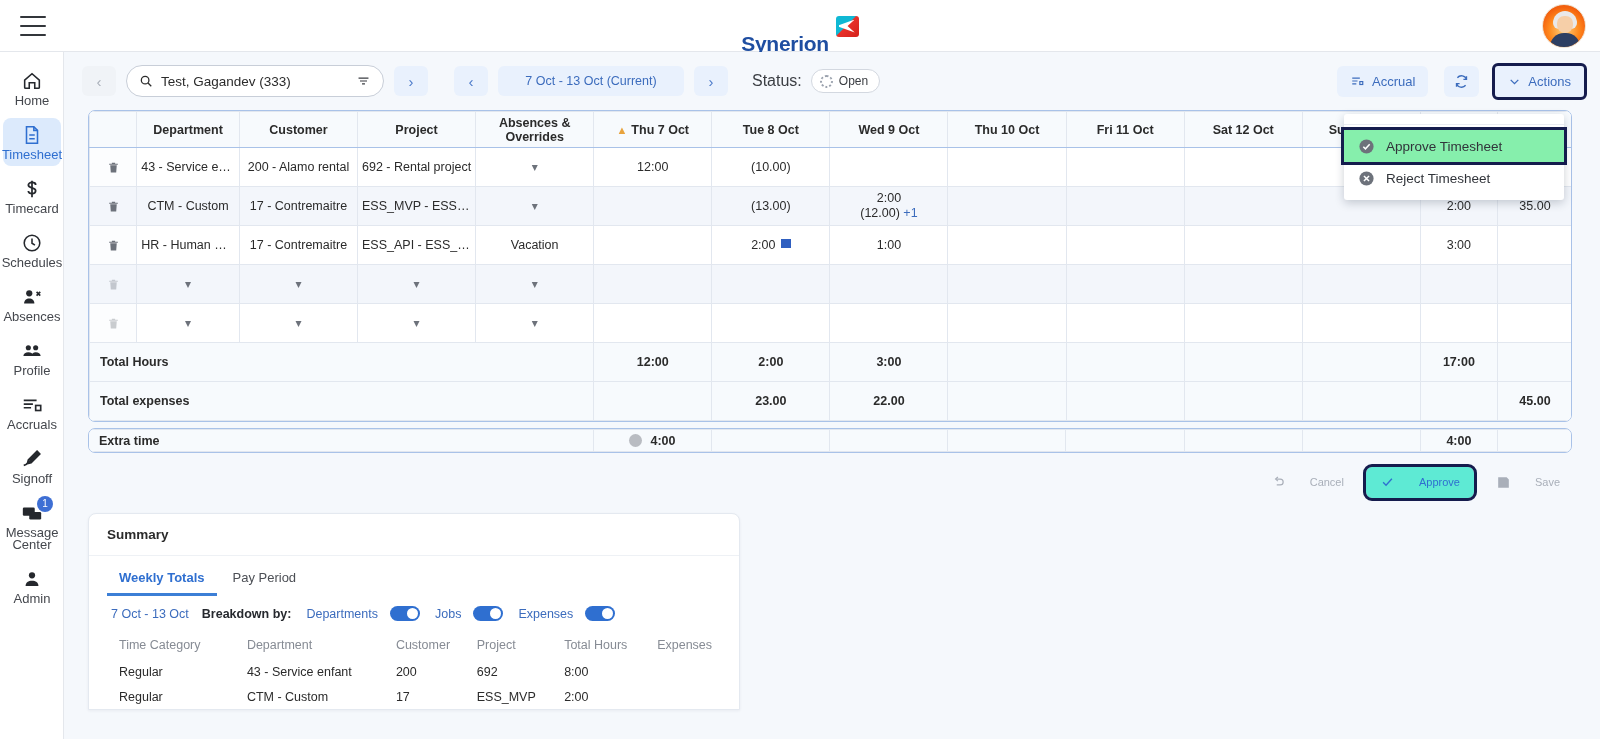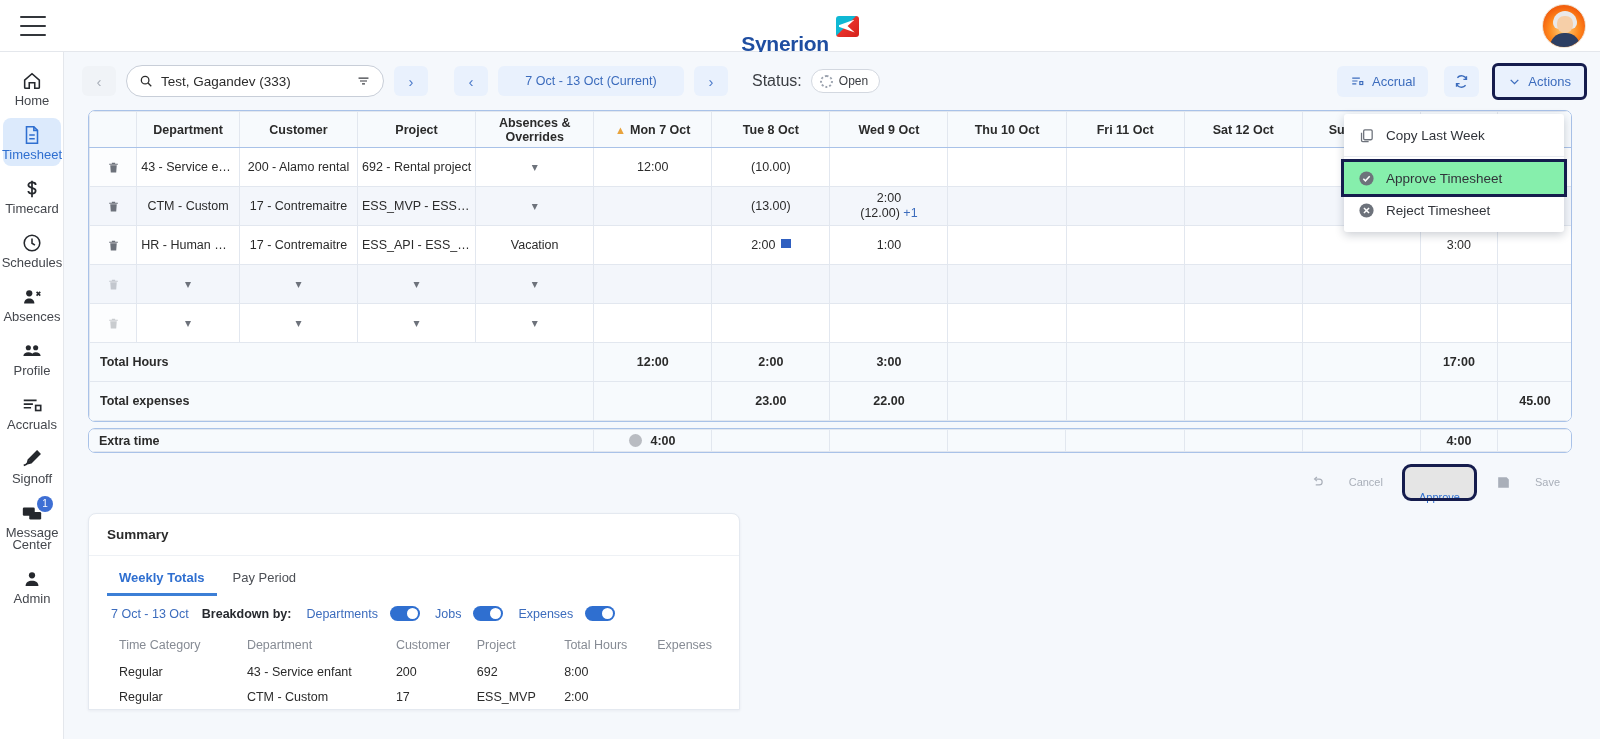--- a/index.html
+++ b/index.html
@@ -196,21 +196,21 @@
   
   .actbar {
     display: flex; justify-content: flex-end; align-items: center;
     gap: 8px; padding: 10px 26px 0 0; height: 48px;
   }
   .act-btn {
     height: 31px; border-radius: 6px; display:flex; align-items:center; gap: 24px;
     padding: 0 14px; font-size: 11px; cursor: pointer; border:none; background: transparent;
   }
   .act-btn.disabled { color: #a9afb9; }
-  .act-btn.primary { background: #e5e5e5; color: #2f6fd0; flex-direction: column; }
+  .act-btn.primary { background: #5eead4; color: #2f6fd0; }
   
   .summary-card {
     margin: 12px 0 0 24px; width: 652px; background: #fff;
     border: 1px solid #e4e9f0; border-radius: 8px 8px 0 0;
     box-shadow: 0 1px 3px rgba(30,40,60,.06);
   }
   .summary-title {
     height: 42px; display:flex; align-items:center; padding: 0 18px;
     font-size: 13.5px; font-weight: bold; border-bottom: 1px solid #eef1f5;
   }
@@ -401,27 +401,20 @@
       <div class="tb-btn focus-ring">
         <svg width="13" height="13" viewBox="0 0 24 24" fill="none" stroke="#3c6cbd" stroke-width="2.4">
           <path d="M5 9l7 7 7-7"></path>
         </svg>
         <span>Actions</span>
       </div>
     </div>
   </div>
 
   <div class="menu">
-    <div class="menu-item">
-      <svg class="mi-icon" viewBox="0 0 24 24" fill="none" stroke="#6d727b" stroke-width="1.8">
-        <rect x="8" y="4" width="12" height="14" rx="1.6"></rect>
-          <path d="M5 8v11a1.6 1.6 0 0 0 1.6 1.6H15"></path>
-      </svg>
-      <span>Copy Last Week</span>
-    </div>
     <div class="menu-sep"></div>
     <div class="menu-item highlight">
       <svg class="mi-icon" viewBox="0 0 24 24">
         <circle cx="12" cy="12" r="10" fill="#6d727b"></circle>
         <path d="M7.5 12.3l3 3 6-6.4" fill="none" stroke="#fff" stroke-width="2.1"></path>
       </svg>
       <span>Approve Timesheet</span>
     </div>
     <div class="menu-item">
       <svg class="mi-icon" viewBox="0 0 24 24">
@@ -452,21 +445,21 @@
             <col style="width:73px">
         </colgroup>
         <thead>
           <tr>
             <th></th>
             <th>Department</th>
             <th>Customer</th>
             <th>Project</th>
             <th class="twoline">Absences &amp; Overrides</th>
             <th>
-              <span class="warn-tri">▲</span><span>Mon 7 Oct</span>
+              <span class="warn-tri">▲</span><span>Thu 7 Oct</span>
             </th>
             <th>Tue 8 Oct</th>
             <th>Wed 9 Oct</th>
             <th>Thu 10 Oct</th>
             <th>Fri 11 Oct</th>
             <th>Sat 12 Oct</th>
             <th>Sun 13 Oct</th>
             <th>Total</th>
             <th>Exp.</th>
           </tr>

